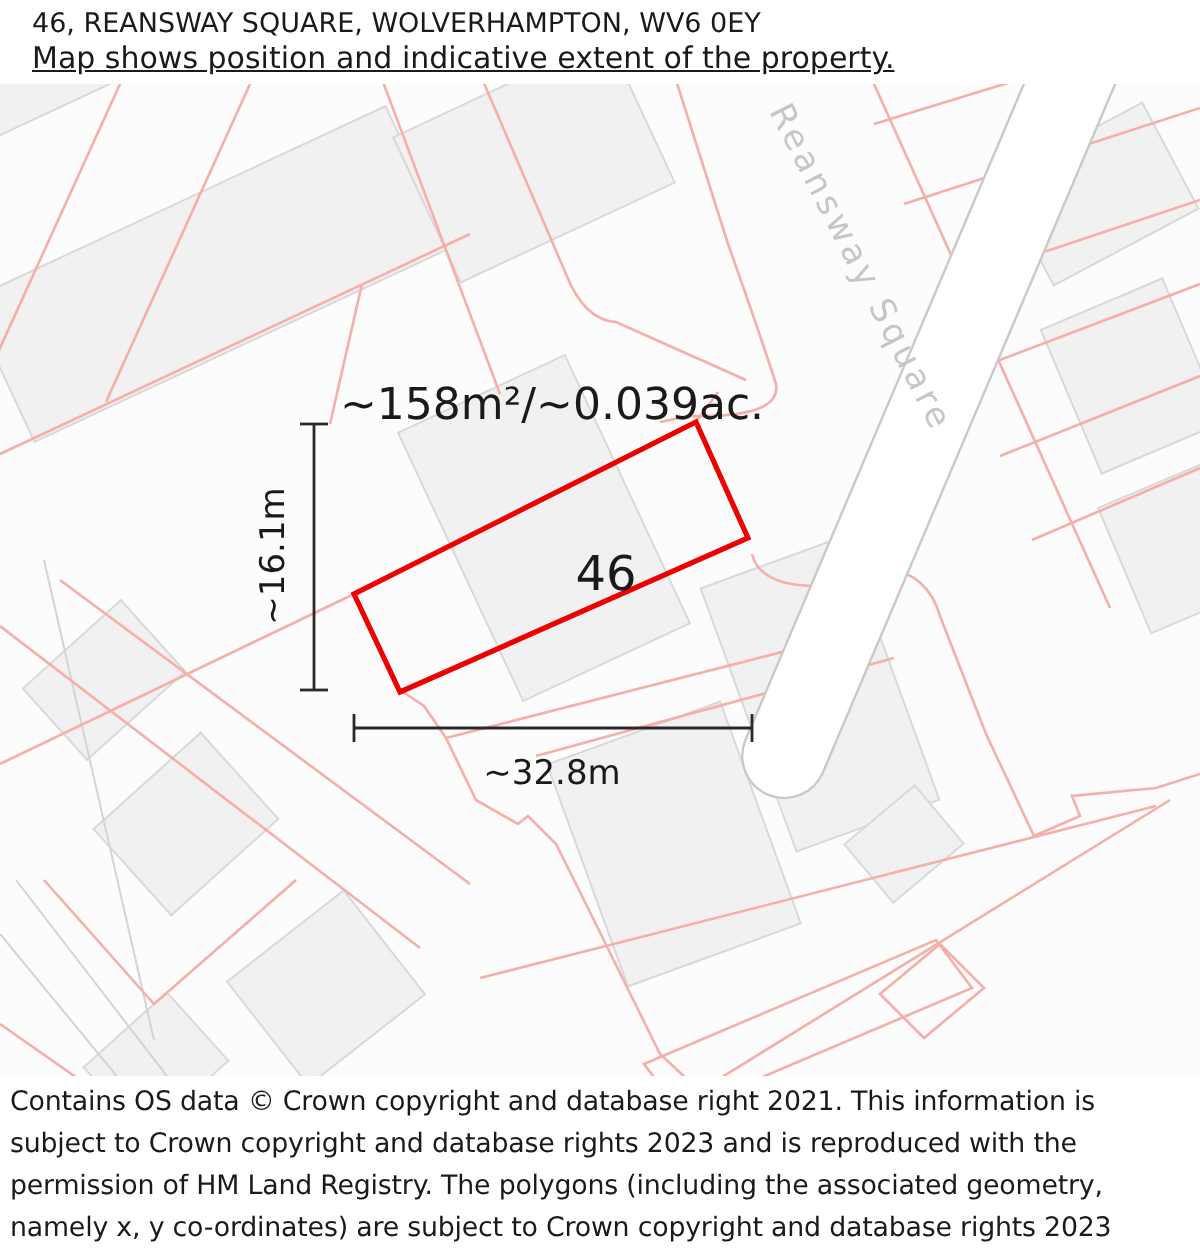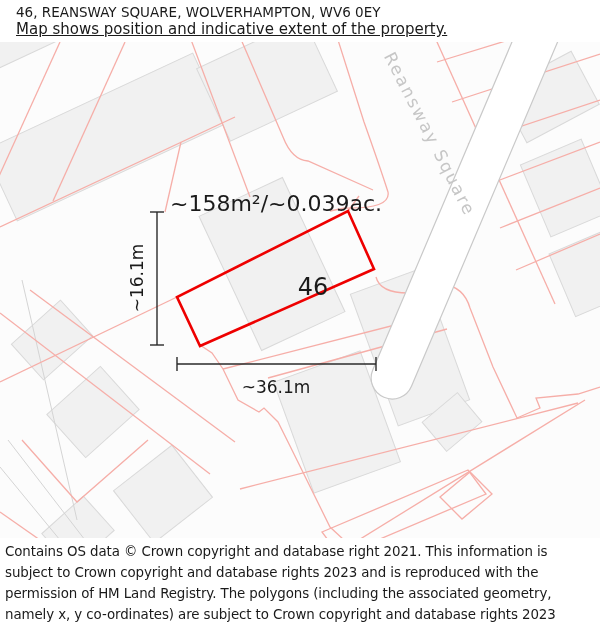--- a/index.html
+++ b/index.html
@@ -102,18 +102,18 @@
       <line class="dim" x1="150" y1="170" x2="164" y2="170"></line>
       <line class="dim" x1="150" y1="303" x2="164" y2="303"></line>
       <line class="dim" x1="177" y1="322" x2="376" y2="322"></line>
       <line class="dim" x1="177" y1="315" x2="177" y2="329"></line>
       <line class="dim" x1="376" y1="315" x2="376" y2="329"></line>
     </g>
   </svg>
 
   <div class="lbl road-lbl" style="left:430px;top:92px;">Reansway Square</div>
   <div class="lbl area-lbl" style="left:276px;top:133px;">~158m²/~0.039ac.</div>
-  <div class="lbl plot-num" style="left:313px;top:245px;text-align:right;">46</div>
+  <div class="lbl plot-num" style="left:303px;top:245px;text-align:right;">46</div>
   <div class="lbl dim-lbl dim-lbl-v" style="left:137px;top:236px;">~16.1m</div>
-  <div class="lbl dim-lbl" style="left:276px;top:345px;">~36.1m</div>
+  <div class="lbl dim-lbl" style="left:276px;top:345px;">~32.8m</div>
 </div>
 
 <div class="footer">Contains OS data © Crown copyright and database right 2021. This information is subject to Crown copyright and database rights 2023 and is reproduced with the permission of HM Land Registry. The polygons (including the associated geometry, namely x, y co-ordinates) are subject to Crown copyright and database rights 2023 Ordnance Survey 100026316.</div>
 
 </body></html>

